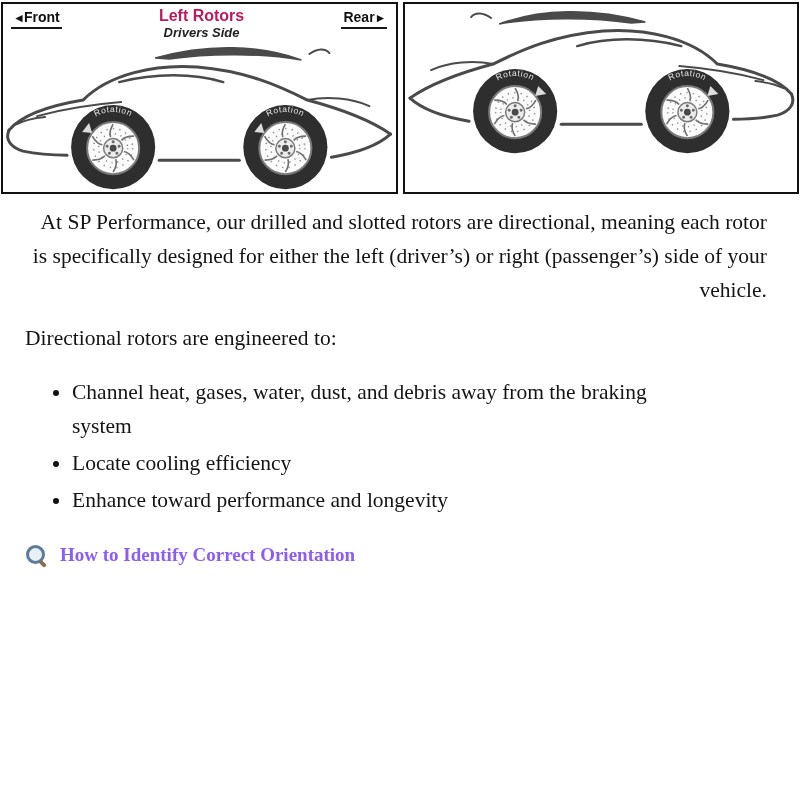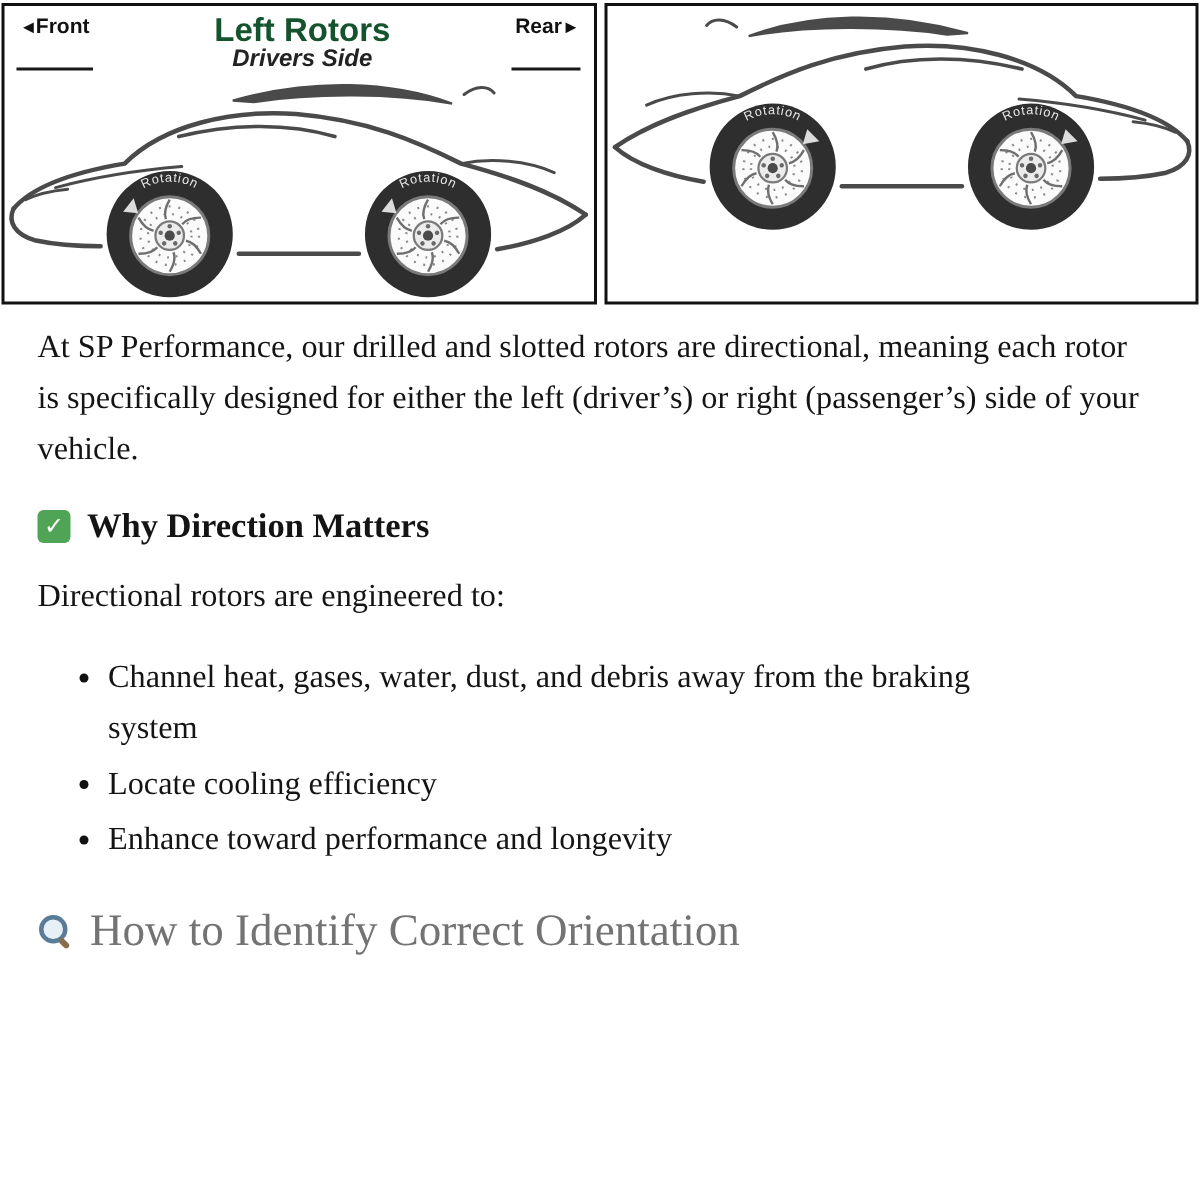--- a/index.html
+++ b/index.html
@@ -9,38 +9,38 @@
     background:#ffffff; color:#141414;
     font-family:"Liberation Serif", serif;
   }
 
   
   .diagram { display:flex; gap:5px; padding:2px 1px 0; background:#fff; }
   .panel { flex:1 1 0; border:2.5px solid #111; background:#fff; position:relative; }
   .panel-header { display:flex; justify-content:space-between; align-items:flex-start; padding:5px 8px 0; }
   .dir {
     font-family:"Liberation Sans", sans-serif; font-weight:bold; font-size:14px;
-    border-bottom:2.5px solid #181818; padding:0 2px 19px; line-height:1.2; color:#111;
+    border-bottom:2.5px solid #181818; padding:0 2px 1px; line-height:1.2; color:#111;
     white-space:nowrap;
     text-align:center;
   }
   .dir .arr { font-size:12px; letter-spacing:-1px; }
   .panel-title-wrap { text-align:center; margin-top:-1px; }
-  .panel-title { font-family:"Liberation Sans", sans-serif; font-weight:bold; font-size:22px; line-height:1.05; color:#14532d; }
-  .panel-subtitle { font-family:"Liberation Sans", sans-serif; font-weight:bold; font-style:italic; font-size:16px; color:#222; }
+  .panel-title { font-family:"Liberation Sans", sans-serif; font-weight:bold; font-size:16px; line-height:1.05; color:#be185d; }
+  .panel-subtitle { font-family:"Liberation Sans", sans-serif; font-weight:bold; font-style:italic; font-size:13px; color:#222; }
   .car-svg { display:block; width:100%; height:auto; }
 
   
   .content { padding:12px 25px 0 25px; font-size:21.5px; line-height:1.58; }
-  .intro { margin:0 0 14px 0; max-width:742px; }
+  .intro { margin:0 0 14px 0; max-width:742px;text-align:right; }
   .section-heading {
     display:flex; align-items:center; gap:11px;
     font-size:23px; font-weight:bold; margin:20px 0 16px 0; line-height:1.2;
   }
-  .section-heading.regular { font-weight:normal; font-size:30px; color:#737373; margin:26px 0 16px 0; }
+  .section-heading.regular { font-weight:bold; font-size:19px; color:#8b5cf6; margin:26px 0 16px 0; }
   .lead { margin:0 0 20px 0; }
   ul { margin:10px 0 22px 0; padding-left:47px; }
   li { margin:3px 0; }
   li::marker { color:#111; }
   .bullets-1 li { max-width:600px; }
   .bullets-2 li { max-width:690px; }
 
   
   .check-icon {
     flex:0 0 auto; width:22px; height:22px; border-radius:4px;
@@ -155,24 +155,20 @@
         <polygon points="141,90 133,82 130,92" fill="#dcdcdc"></polygon>
         <polygon points="313,90 305,82 302,92" fill="#dcdcdc"></polygon>
       </svg>
     </div>
   </div>
 
   <div class="content">
 
     <p class="intro">At SP Performance, our drilled and slotted rotors are directional, meaning each rotor is specifically designed for either the left (driver’s) or right (passenger’s) side of your vehicle.</p>
 
-    <div class="section-heading">
-      <span class="check-icon"></span>
-      <span>Why Direction Matters</span>
-    </div>
 
     <p class="lead">Directional rotors are engineered to:</p>
 
     <ul class="bullets-1">
       <li>Channel heat, gases, water, dust, and debris away from the braking system</li>
       <li>Locate cooling efficiency</li>
       <li>Enhance toward performance and longevity</li>
     </ul>
 
     <div class="section-heading regular">

